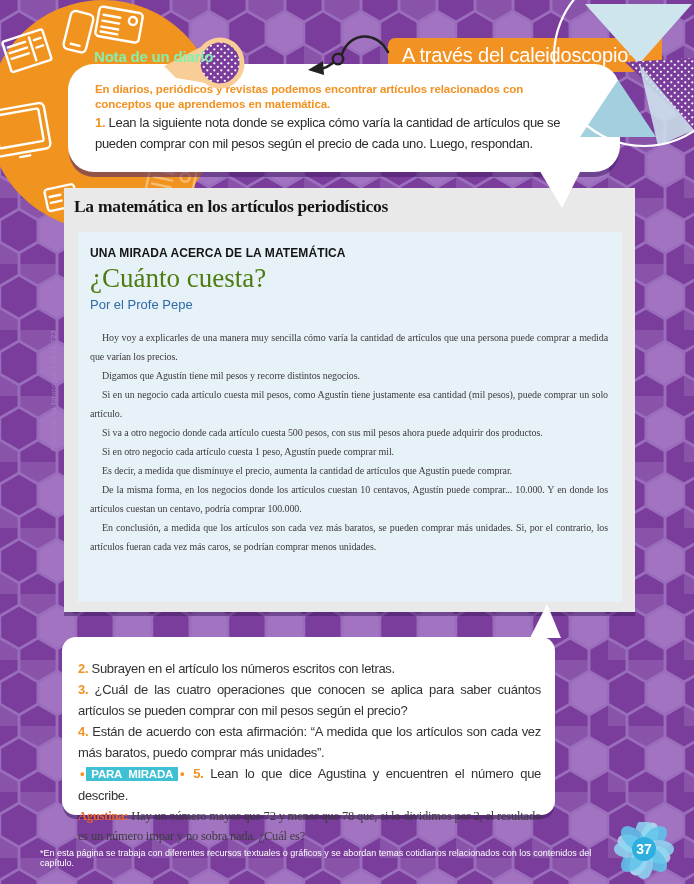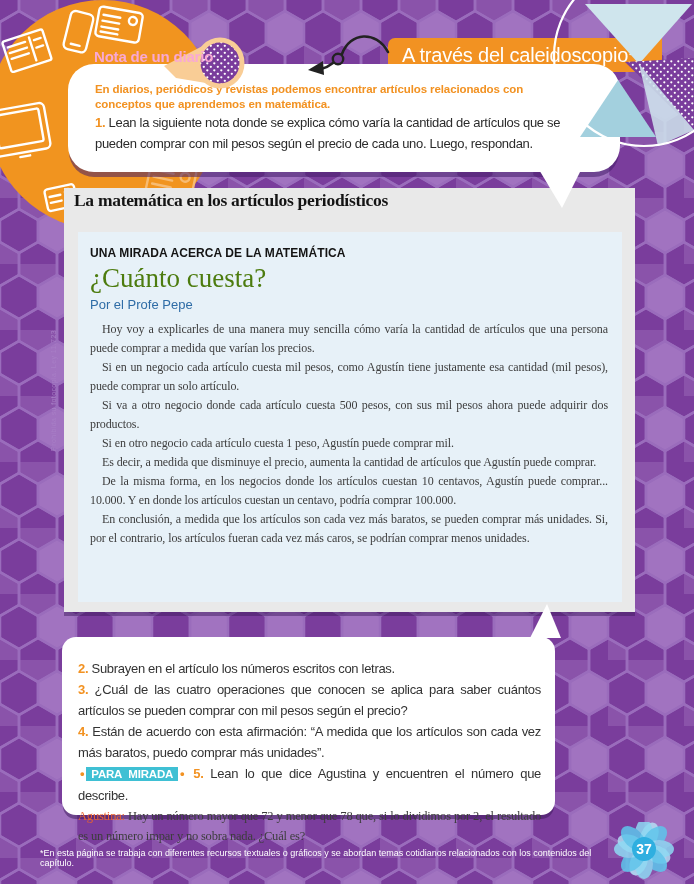--- a/index.html
+++ b/index.html
@@ -2,61 +2,61 @@
 <html><head>
 <meta charset="utf-8">
 <style>
   html,body{margin:0;padding:0;background:#555;}
   .page{position:relative;width:694px;height:884px;overflow:hidden;
         background:#7a3d9c;font-family:"Liberation Sans",sans-serif;}
   .abs{position:absolute;}
   svg{display:block;}
 
   
-  .badge-label{left:94px;top:48px;z-index:7;color:#f9a8d4;font-size:15px;font-weight:700;letter-spacing:-.2px;}
+  .badge-label{left:94px;top:48px;z-index:7;color:#86efac;font-size:15px;font-weight:700;letter-spacing:-.2px;}
   .banner{left:388px;top:38px;width:274px;height:34px;background:#f29222;z-index:4;
           border-radius:7px 0 0 7px;display:flex;align-items:center;}
   .banner span{color:#fff;font-size:20px;font-weight:400;letter-spacing:-.2px;padding-left:14px;white-space:nowrap;}
   .kaleido{left:540px;top:0;z-index:6;}
   .arrow-svg{left:300px;top:24px;z-index:7;}
 
   
   .bubble1{left:68px;top:64px;width:552px;height:108px;background:#fff;border-radius:26px;z-index:5;
            box-shadow:0 6px 0 -1px rgba(70,30,105,.55);padding:18px 30px 0 27px;box-sizing:border-box;}
   .bubble1-tail{left:538px;top:168px;width:0;height:0;z-index:5;
        border-left:24px solid transparent;border-right:20px solid transparent;border-top:40px solid #fff;}
   .intro-text{color:#f29222;font-size:11.5px;line-height:15px;letter-spacing:-.1px;width:480px;font-weight:700;}
   .item1{color:#2b2b2b;font-size:13px;line-height:21px;letter-spacing:-.3px;width:500px;}
   .qnum{color:#f29222;font-weight:700;}
 
   
   .gray-box{left:64px;top:188px;width:571px;height:424px;background:#e9e9e9;z-index:2;
             box-shadow:0 4px 0 rgba(58,22,88,.45);}
-  .section-title{position:absolute;left:10px;top:2px;font-family:"Liberation Serif",serif;
+  .section-title{position:absolute;left:10px;top:8px;font-family:"Liberation Serif",serif;
                  font-weight:700;font-size:17.5px;letter-spacing:-.3px;color:#141414;text-align:center;}
   .blue-box{position:absolute;left:14px;top:44px;width:544px;height:370px;background:#e7f1f8;
             padding:14px 14px 0 12px;box-sizing:border-box;overflow:hidden;}
   .kicker{font-size:12px;font-weight:700;color:#141414;letter-spacing:.1px;}
   .article-title{font-family:"Liberation Serif",serif;font-size:27px;color:#4d7c0f;margin-top:3px;}
   .byline{font-size:13px;color:#2e6ca6;margin-top:3px;}
-  .article-body{margin-top:8px;font-family:"Liberation Serif",serif;font-size:12px;line-height:19px;
+  .article-body{margin-top:16px;font-family:"Liberation Serif",serif;font-size:10px;line-height:19px;
                 color:#3d3d3d;text-align:justify;letter-spacing:-.1px;}
   .article-body p{margin:0;text-indent:12px;}
 
   
   .bubble2{left:62px;top:637px;width:493px;height:178px;background:#fff;border-radius:14px;z-index:3;
            box-shadow:0 5px 0 -1px rgba(58,22,88,.5);padding:21px 14px 0 16px;box-sizing:border-box;}
   .bubble2-tail{left:530px;top:604px;width:0;height:0;z-index:3;
        border-left:17px solid transparent;border-right:14px solid transparent;border-bottom:34px solid #fff;}
   .qline{font-size:13px;line-height:21px;letter-spacing:-.3px;color:#333;text-align:justify;}
   .chip{background:#3fc0d4;color:#fff;font-weight:700;font-size:11.5px;padding:1px 5px;letter-spacing:-.2px;}
   .chip-dot{color:#f29222;font-weight:700;margin:0 2px;}
   .agustina{font-family:"Liberation Serif",serif;font-size:12.5px;line-height:20px;letter-spacing:-.2px;
             color:#3d3d3d;text-align:justify;}
-  .agustina-name{color:#e8632e;font-weight:400;}
+  .agustina-name{color:#e8632e;font-weight:700;}
 
   
   .footer-note{left:40px;top:848px;width:570px;color:#fff;font-size:9px;letter-spacing:0;z-index:2;}
   .flower{left:612px;top:822px;z-index:3;}
 
   
   .side-note{left:50px;top:330px;z-index:2;writing-mode:vertical-rl;transform:rotate(180deg);
              font-size:7px;color:#a87fc6;letter-spacing:.4px;}
   .circle-svg{left:-16px;top:0;z-index:1;}
   .cone-svg{left:160px;top:30px;z-index:6;}
@@ -183,20 +183,21 @@
   <div class="abs bubble1-tail"></div>
 
   <div class="abs gray-box">
     <div class="section-title">La matemática en los artículos periodísticos</div>
     <div class="blue-box">
       <div class="kicker">UNA MIRADA ACERCA DE LA MATEMÁTICA</div>
       <div class="article-title">¿Cuánto cuesta?</div>
       <div class="byline">Por el Profe Pepe</div>
       <div class="article-body">
         <p>Hoy voy a explicarles de una manera muy sencilla cómo varía la cantidad de artículos que una persona puede comprar a medida que varían los precios.</p>
+        <p>Digamos que Agustín tiene mil pesos y recorre distintos negocios.</p>
         <p>Si en un negocio cada artículo cuesta mil pesos, como Agustín tiene justamente esa cantidad (mil pesos), puede comprar un solo artículo.</p>
         <p>Si va a otro negocio donde cada artículo cuesta 500 pesos, con sus mil pesos ahora puede adquirir dos productos.</p>
         <p>Si en otro negocio cada artículo cuesta 1 peso, Agustín puede comprar mil.</p>
         <p>Es decir, a medida que disminuye el precio, aumenta la cantidad de artículos que Agustín puede comprar.</p>
         <p>De la misma forma, en los negocios donde los artículos cuestan 10 centavos, Agustín puede comprar... 10.000. Y en donde los artículos cuestan un centavo, podría comprar 100.000.</p>
         <p>En conclusión, a medida que los artículos son cada vez más baratos, se pueden comprar más unidades. Si, por el contrario, los artículos fueran cada vez más caros, se podrían comprar menos unidades.</p>
       </div>
     </div>
   </div>
 

